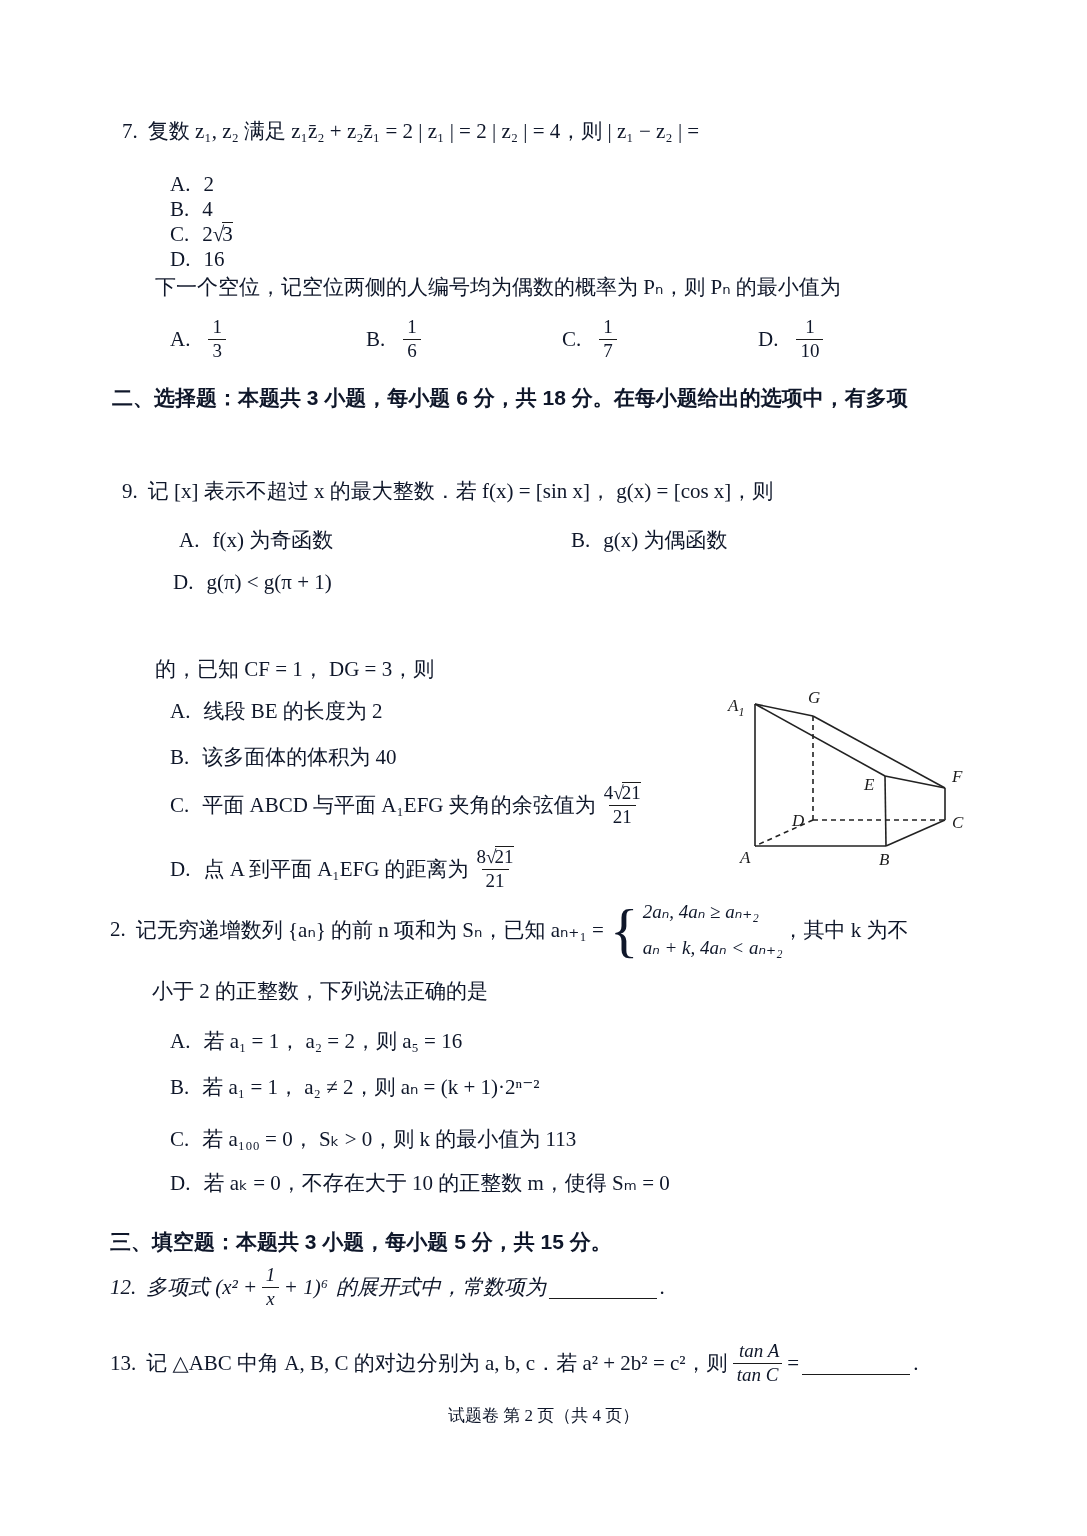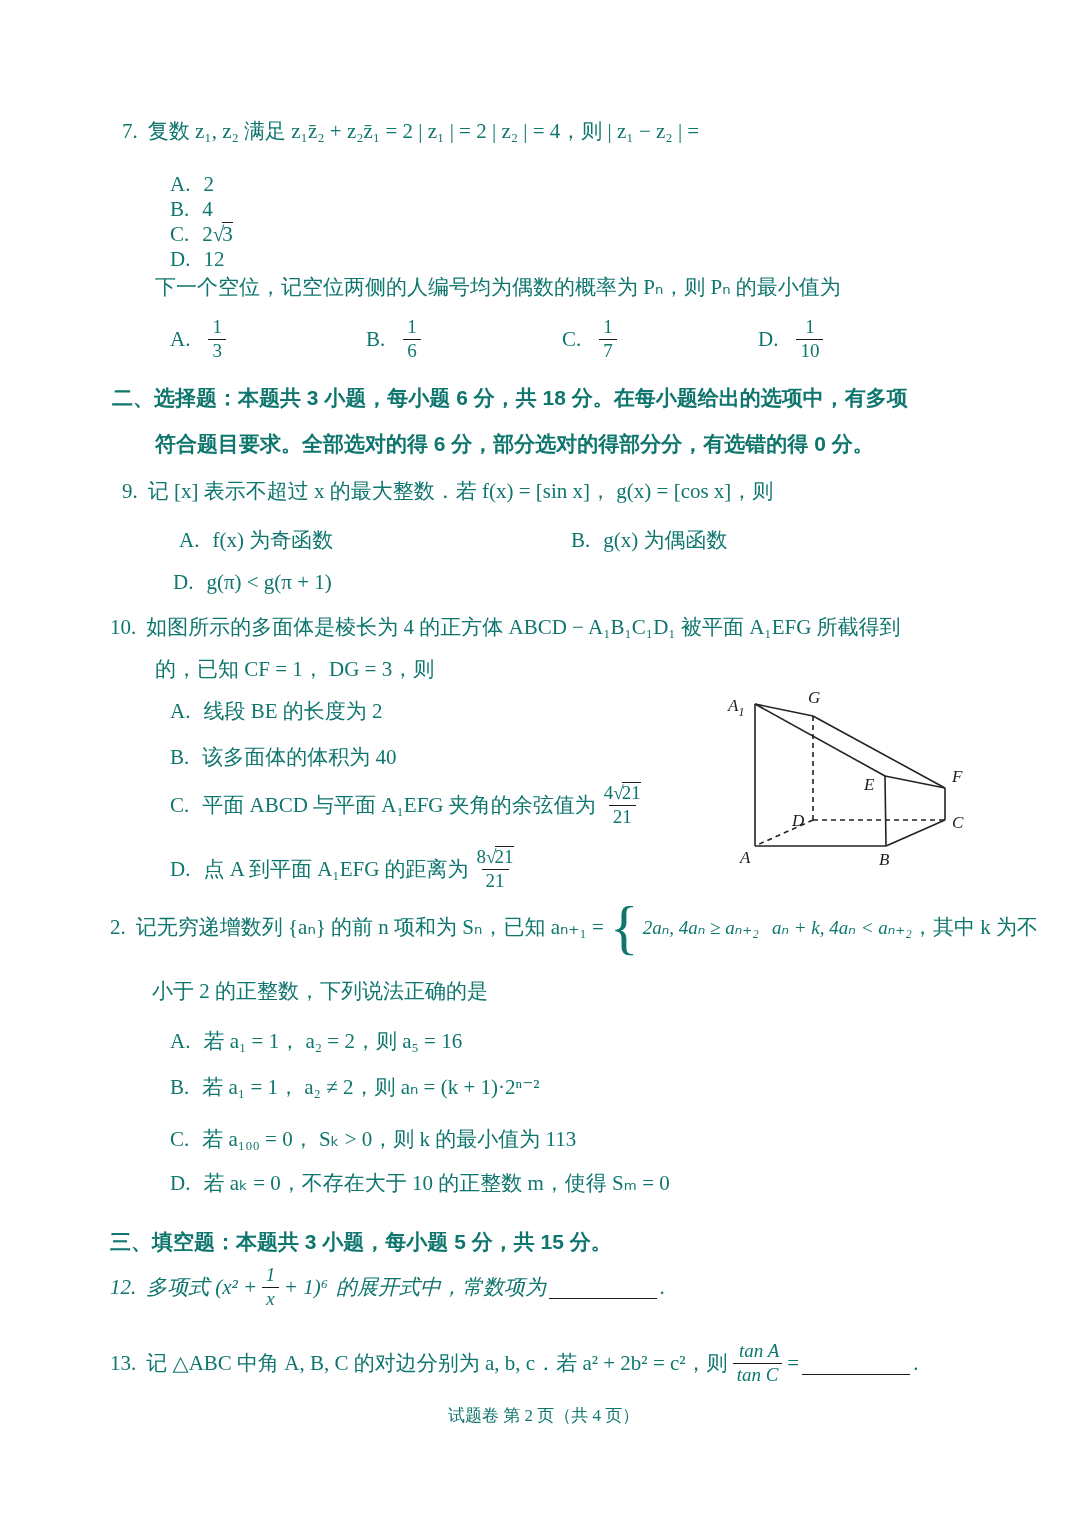--- a/index.html
+++ b/index.html
@@ -1,59 +1,59 @@
 <!DOCTYPE html>
 <html><head>
 <meta charset="utf-8">
 <style>
   html,body { margin:0; padding:0; background:#888; }
   .page {
     position:relative;
     width:1087px; height:1536px;
     background:#ffffff;
     font-family:"Liberation Serif","DejaVu Sans",serif;
-    color:#0f766e;
+    color:#0f172a;
     font-size:21px;
     overflow:hidden;
   }
   .abs { position:absolute; }
   .line { line-height:1.3; white-space:nowrap; }
   .qnum { margin-right:10px; }
   .olabel { margin-right:13px; }
   .optrow { display:flex; align-items:center; }
   .optrow .opt { width:196px; white-space:nowrap; }
   .optrow.cols2 .opt { width:392px; }
   .flexline { display:flex; align-items:center; white-space:nowrap; }
   .hei { font-weight:bold; font-family:"Liberation Sans","DejaVu Sans",sans-serif; font-size:21px; }
   .frac { display:inline-flex; flex-direction:column; align-items:center; vertical-align:middle;
           font-size:19px; line-height:1.2; margin:0 5px; }
   .frac .den { border-top:1.5px solid #1b1b1b; padding:0 4px; }
   .frac .num { padding:0 3px; white-space:nowrap; }
   .radsign { margin-right:-2px; }
   .radicand { display:inline-block; border-top:1.5px solid #1b1b1b; line-height:1.1; }
   .pw { display:inline-flex; align-items:center; }
   .brace { font-size:60px; line-height:0.9; font-weight:400; margin:0 4px 0 6px; }
-  .pwrows { display:inline-flex; flex-direction:row; gap:13px; font-size:19px; font-style:italic; }
+  .pwrows { display:inline-flex; flex-direction:column; gap:13px; font-size:19px; font-style:italic; }
   .blank { display:inline-block; width:108px; border-bottom:1.5px solid #1b1b1b; height:1.1em; margin:0 3px; }
   .footer { position:absolute; top:1404px; left:0; width:100%; text-align:center; font-size:17px; }
   svg text { font-family:"Liberation Serif","DejaVu Sans",serif; font-style:italic; font-size:17px; fill:#1b1b1b; }
 </style>
 </head>
 <body>
 
 <div class="page">
 
   <div class="abs line" style="top:118px; left:122px;">
     <span class="qnum">7.</span><span>复数 z₁, z₂ 满足 z₁z̄₂ + z₂z̄₁ = 2 | z₁ | = 2 | z₂ | = 4，则 | z₁ − z₂ | =</span>
   </div>
   <div class="abs optrow" style="top:172px; left:170px;flex-direction:column;">
     <span class="opt"><span class="olabel">A.</span><span>2</span><span class="radsign"></span><span class="radicand"></span></span>
     <span class="opt"><span class="olabel">B.</span><span>4</span><span class="radsign"></span><span class="radicand"></span></span>
     <span class="opt"><span class="olabel">C.</span><span>2</span><span class="radsign">√</span><span class="radicand">3</span></span>
-    <span class="opt"><span class="olabel">D.</span><span>12</span><span class="radsign"></span><span class="radicand"></span></span>
+    <span class="opt"><span class="olabel">D.</span><span>16</span><span class="radsign"></span><span class="radicand"></span></span>
   </div>
 
   <div class="abs line" style="top:274px; left:155px;">
     <span>下一个空位，记空位两侧的人编号均为偶数的概率为 Pₙ，则 Pₙ 的最小值为</span>
   </div>
   <div class="abs optrow" style="top:316px; left:170px;">
     <span class="opt flexline">
         <span class="olabel">A.</span>
         <span class="frac">
           <span class="num">1</span>
@@ -78,39 +78,33 @@
         <span class="olabel">D.</span>
         <span class="frac">
           <span class="num">1</span>
           <span class="den">10</span>
         </span>
       </span>
   </div>
 
   <div class="abs line hei" style="top:384px; left:112px;">
     <span>二、选择题：本题共 3 小题，每小题 6 分，共 18 分。在每小题给出的选项中，有多项</span>
-  </div>
-  <div class="abs line hei" style="top:430px; left:155px;">
-    <span>符合题目要求。全部选对的得 6 分，部分选对的得部分分，有选错的得 0 分。</span>
   </div>
 
   <div class="abs line" style="top:478px; left:122px;">
     <span class="qnum">9.</span><span>记 [x] 表示不超过 x 的最大整数．若 f(x) = [sin x]， g(x) = [cos x]，则</span>
   </div>
   <div class="abs optrow cols2" style="top:526px; left:179px;">
     <span class="opt"><span class="olabel">A.</span><span>f(x) 为奇函数</span></span>
     <span class="opt"><span class="olabel">B.</span><span>g(x) 为偶函数</span></span>
   </div>
   <div class="abs optrow cols2" style="top:570px; left:173px;">
     <span class="opt"><span class="olabel">D.</span><span>g(π) &lt; g(π + 1)</span></span>
   </div>
 
-  <div class="abs line" style="top:614px; left:110px;">
-    <span class="qnum">10.</span><span>如图所示的多面体是棱长为 4 的正方体 ABCD − A₁B₁C₁D₁ 被平面 A₁EFG 所截得到</span>
-  </div>
   <div class="abs line" style="top:656px; left:155px;">
     <span>的，已知 CF = 1， DG = 3，则</span>
   </div>
   <div class="abs line" style="top:698px; left:170px;">
     <span class="olabel">A.</span><span>线段 BE 的长度为 2</span>
   </div>
   <div class="abs line" style="top:744px; left:170px;">
     <span class="olabel">B.</span><span>该多面体的体积为 40</span>
   </div>
   <div class="abs flexline" style="top:782px; left:170px;">

